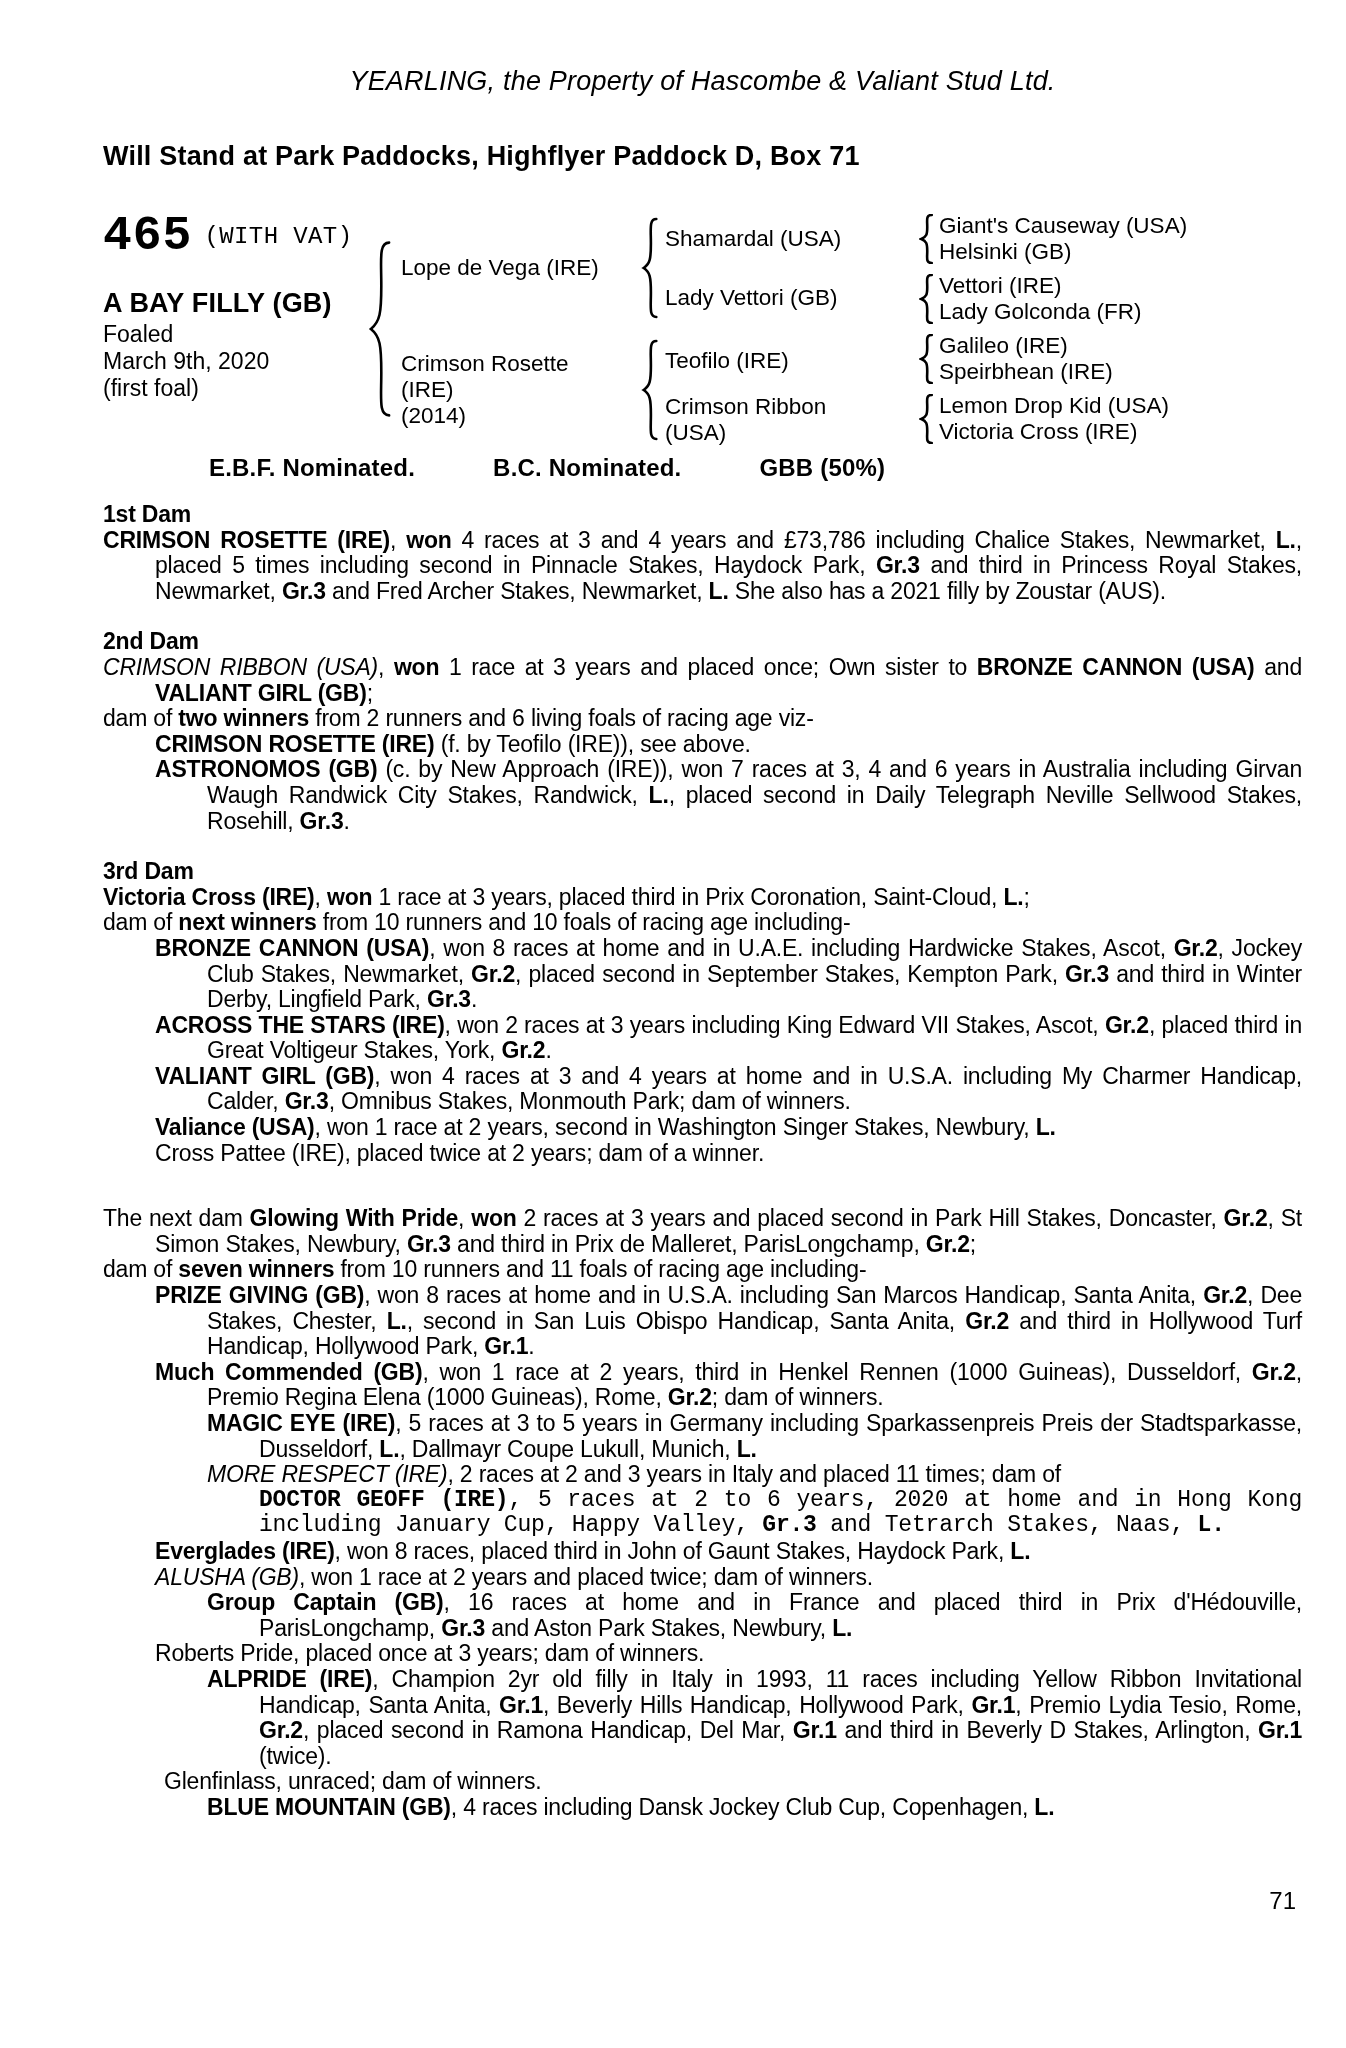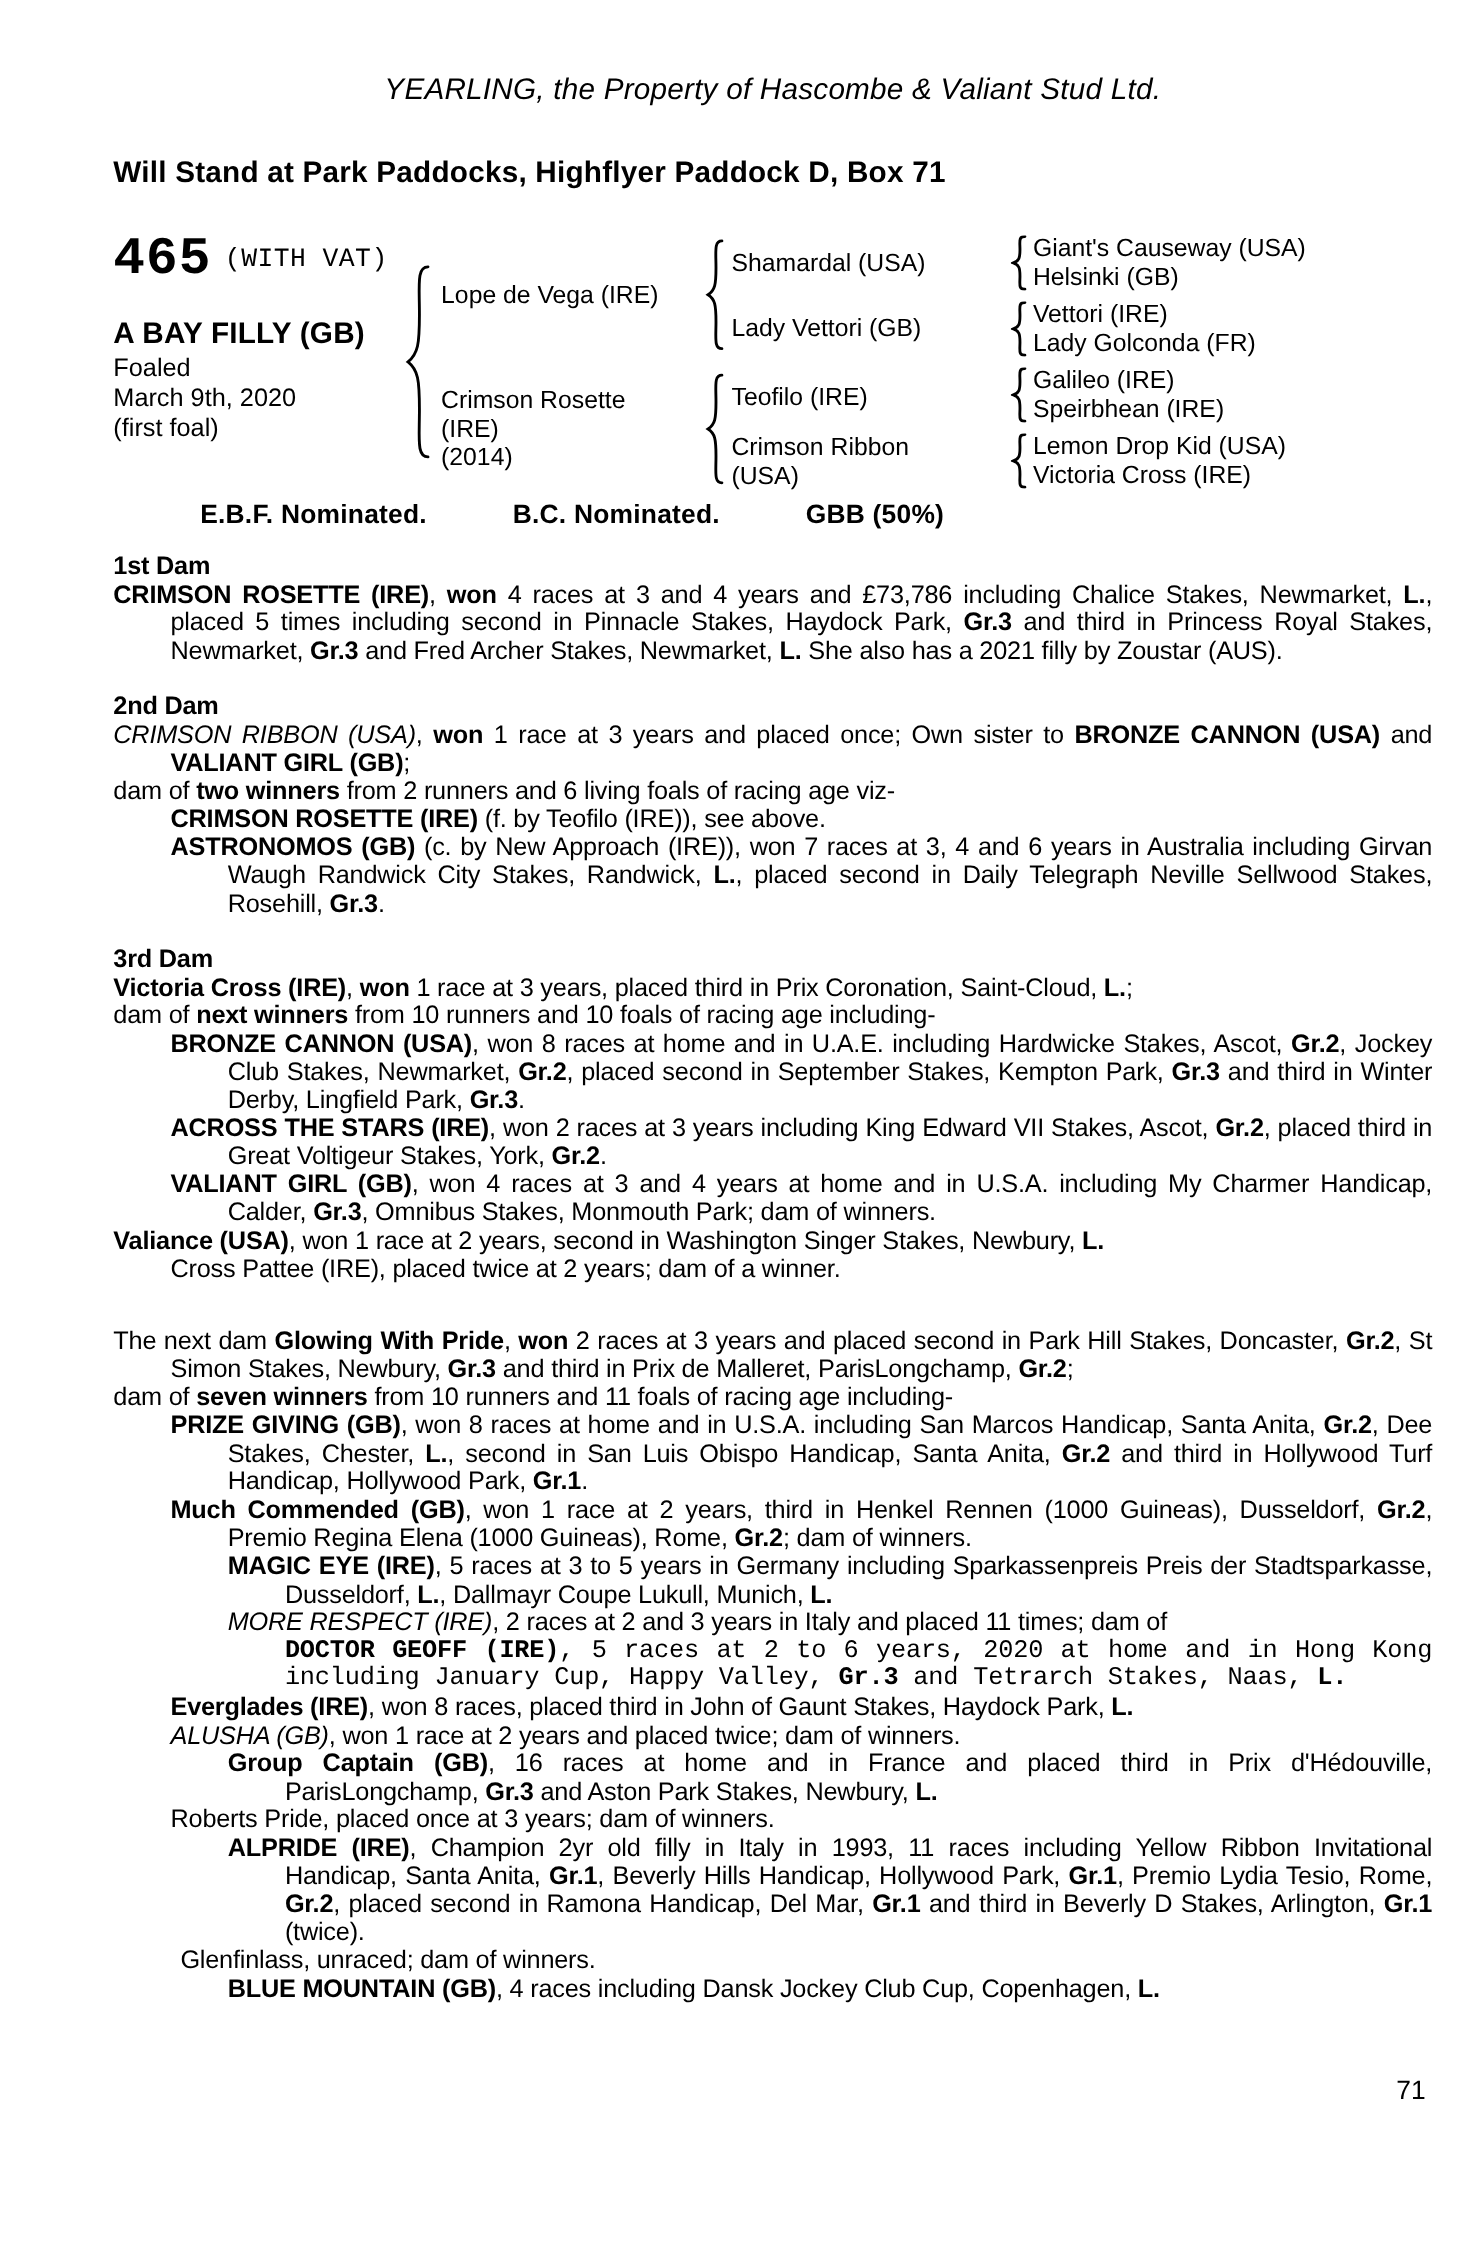--- a/index.html
+++ b/index.html
@@ -34,21 +34,21 @@
   .g2names{flex:1;display:flex;flex-direction:column;justify-content:space-between;}
   .g2cell{height:53px;display:flex;flex-direction:column;justify-content:center;}
   .g3col{flex:1;display:flex;flex-direction:column;justify-content:space-between;}
   .g3group{height:53px;display:flex;}
   .g3bracewrap{width:20px;}
   .g3names{display:flex;flex-direction:column;justify-content:center;}
   .brace-svg{display:block;}
 
   
   .nominations{display:flex;font-weight:bold;font-size:24px;margin-top:8px;letter-spacing:.2px;}
-  .nom-ebf{margin-left:79px;}
+  .nom-ebf{margin-left:106px;}
   .nom-bc{margin-left:78px;}
   .nom-gbb{margin-left:78px;}
 
   
   .lineage{margin-top:20px;font-size:23px;line-height:25.6px;letter-spacing:-0.2px;}
   .section{margin-bottom:25px;}
   .section.extra-gap{margin-top:40px;}
   .sec-heading{font-weight:bold;}
   .para{text-align:justify;}
   .para .b{font-weight:bold;}
@@ -195,21 +195,21 @@
         <div class="para" style="margin-left: 104px; text-indent: -52px;"><span class="b">CRIMSON ROSETTE (IRE)</span><span class="r"> (f. by Teofilo (IRE)), see above.</span></div>
         <div class="para" style="margin-left: 104px; text-indent: -52px;"><span class="b">ASTRONOMOS (GB)</span><span class="r"> (c. by New Approach (IRE)), won 7 races at 3, 4 and 6 years in Australia including Girvan Waugh Randwick City Stakes, Randwick, </span><span class="b">L.</span><span class="r">, placed second in Daily Telegraph Neville Sellwood Stakes, Rosehill, </span><span class="b">Gr.3</span><span class="r">.</span></div>
       </div>
       <div class="section">
         <div class="sec-heading">3rd Dam</div>
         <div class="para" style="margin-left: 52px; text-indent: -52px;"><span class="b">Victoria Cross (IRE)</span><span class="r">, </span><span class="b">won</span><span class="r"> 1 race at 3 years, placed third in Prix Coronation, Saint-Cloud, </span><span class="b">L.</span><span class="r">;</span></div>
         <div class="para" style="margin-left: 0px; text-indent: 0px;"><span class="r">dam of </span><span class="b">next winners</span><span class="r"> from 10 runners and 10 foals of racing age including-</span></div>
         <div class="para" style="margin-left: 104px; text-indent: -52px;"><span class="b">BRONZE CANNON (USA)</span><span class="r">, won 8 races at home and in U.A.E. including Hardwicke Stakes, Ascot, </span><span class="b">Gr.2</span><span class="r">, Jockey Club Stakes, Newmarket, </span><span class="b">Gr.2</span><span class="r">, placed second in September Stakes, Kempton Park, </span><span class="b">Gr.3</span><span class="r"> and third in Winter Derby, Lingfield Park, </span><span class="b">Gr.3</span><span class="r">.</span></div>
         <div class="para" style="margin-left: 104px; text-indent: -52px;"><span class="b">ACROSS THE STARS (IRE)</span><span class="r">, won 2 races at 3 years including King Edward VII Stakes, Ascot, </span><span class="b">Gr.2</span><span class="r">, placed third in Great Voltigeur Stakes, York, </span><span class="b">Gr.2</span><span class="r">.</span></div>
         <div class="para" style="margin-left: 104px; text-indent: -52px;"><span class="b">VALIANT GIRL (GB)</span><span class="r">, won 4 races at 3 and 4 years at home and in U.S.A. including My Charmer Handicap, Calder, </span><span class="b">Gr.3</span><span class="r">, Omnibus Stakes, Monmouth Park; dam of winners.</span></div>
-        <div class="para" style="text-indent: 0px;"><span class="b">Valiance (USA)</span><span class="r">, won 1 race at 2 years, second in Washington Singer Stakes, Newbury, </span><span class="b">L.</span></div>
+        <div class="para" style="margin-left: 52px; text-indent: 0px;"><span class="b">Valiance (USA)</span><span class="r">, won 1 race at 2 years, second in Washington Singer Stakes, Newbury, </span><span class="b">L.</span></div>
         <div class="para" style="margin-left: 52px; text-indent: 0px;"><span class="r">Cross Pattee (IRE), placed twice at 2 years; dam of a winner.</span></div>
       </div>
       <div class="section extra-gap">
         <div class="para" style="margin-left: 52px; text-indent: -52px;"><span class="r">The next dam </span><span class="b">Glowing With Pride</span><span class="r">, </span><span class="b">won</span><span class="r"> 2 races at 3 years and placed second in Park Hill Stakes, Doncaster, </span><span class="b">Gr.2</span><span class="r">, St Simon Stakes, Newbury, </span><span class="b">Gr.3</span><span class="r"> and third in Prix de Malleret, ParisLongchamp, </span><span class="b">Gr.2</span><span class="r">;</span></div>
         <div class="para" style="margin-left: 0px; text-indent: 0px;"><span class="r">dam of </span><span class="b">seven winners</span><span class="r"> from 10 runners and 11 foals of racing age including-</span></div>
         <div class="para" style="margin-left: 104px; text-indent: -52px;"><span class="b">PRIZE GIVING (GB)</span><span class="r">, won 8 races at home and in U.S.A. including San Marcos Handicap, Santa Anita, </span><span class="b">Gr.2</span><span class="r">, Dee Stakes, Chester, </span><span class="b">L.</span><span class="r">, second in San Luis Obispo Handicap, Santa Anita, </span><span class="b">Gr.2</span><span class="r"> and third in Hollywood Turf Handicap, Hollywood Park, </span><span class="b">Gr.1</span><span class="r">.</span></div>
         <div class="para" style="margin-left: 104px; text-indent: -52px;"><span class="b">Much Commended (GB)</span><span class="r">, won 1 race at 2 years, third in Henkel Rennen (1000 Guineas), Dusseldorf, </span><span class="b">Gr.2</span><span class="r">, Premio Regina Elena (1000 Guineas), Rome, </span><span class="b">Gr.2</span><span class="r">; dam of winners.</span></div>
         <div class="para" style="margin-left: 156px; text-indent: -52px;"><span class="b">MAGIC EYE (IRE)</span><span class="r">, 5 races at 3 to 5 years in Germany including Sparkassenpreis Preis der Stadtsparkasse, Dusseldorf, </span><span class="b">L.</span><span class="r">, Dallmayr Coupe Lukull, Munich, </span><span class="b">L.</span></div>
         <div class="para" style="margin-left: 156px; text-indent: -52px;"><span class="i">MORE RESPECT (IRE)</span><span class="r">, 2 races at 2 and 3 years in Italy and placed 11 times; dam of</span></div>
         <div class="para" style="margin-left: 156px; text-indent: 0px; font-family: Liberation Mono, monospace;"><span class="b">DOCTOR GEOFF (IRE)</span><span class="r">, 5 races at 2 to 6 years, 2020 at home and in Hong Kong including January Cup, Happy Valley, </span><span class="b">Gr.3</span><span class="r"> and Tetrarch Stakes, Naas, </span><span class="b">L.</span></div>

